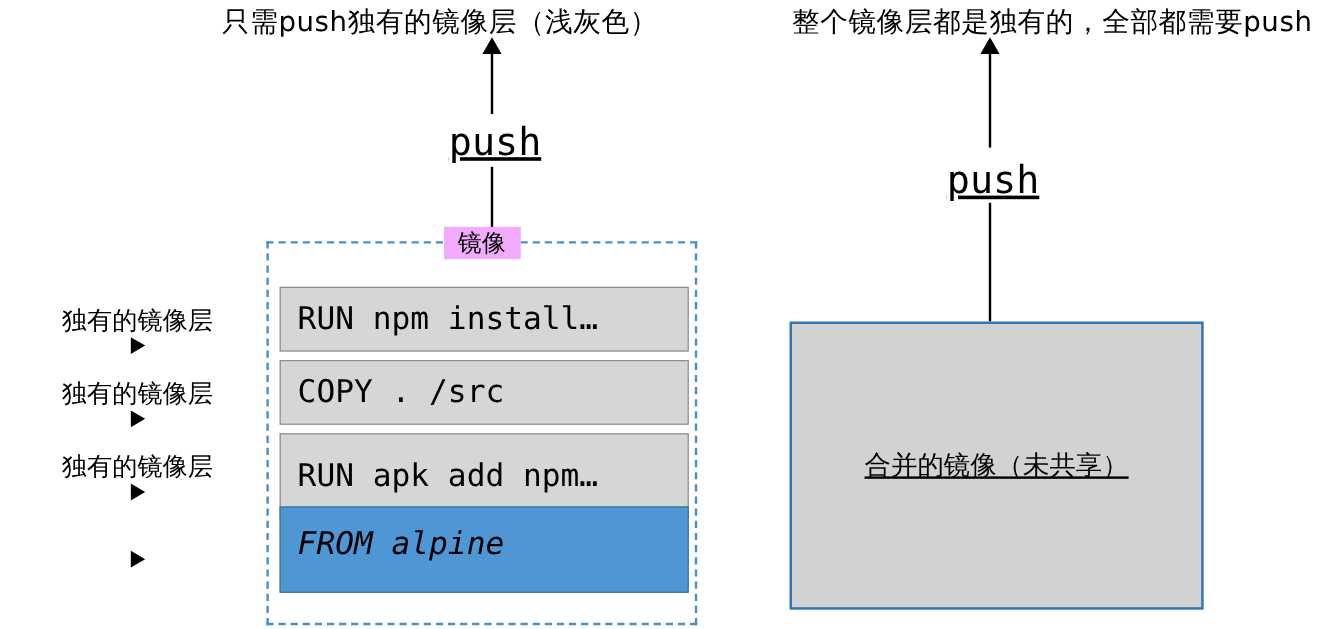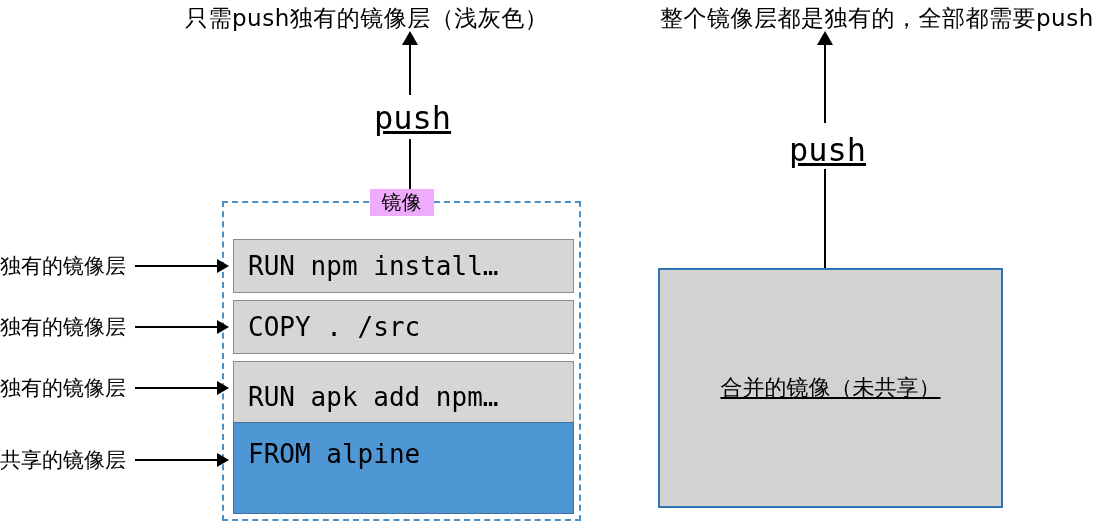--- a/index.html
+++ b/index.html
@@ -53,20 +53,21 @@
     width: 2px;
     background: var(--arrow-color, #000);
   }
 
   
   .side-row {
     display: flex;
     align-items: center;
     height: 26px;
     width: 229px;
+    flex-direction: column;
   }
   .side-row .side-label {
     font-size: 21px;
     white-space: nowrap;
   }
   .side-row .h-shaft {
     flex: 1;
     height: 2px;
     background: var(--arrow-color, #000);
     margin-left: 9px;
@@ -158,41 +159,40 @@
 
 <div class="abs layer gray" style="left:233px; top:239px; width:341px; height:54px;">
   <span>RUN npm install…</span>
 </div>
 <div class="abs layer gray" style="left:233px; top:300px; width:341px; height:54px;">
   <span>COPY . /src</span>
 </div>
 <div class="abs layer gray" style="left:233px; top:361px; width:341px; height:72px;">
   <span>RUN apk add npm…</span>
 </div>
-<div class="layer blue" style="left:233px; top:422px; width:341px; height:92px;">
+<div class="layer blue" style="left:233px; top:422px; width:341px; height:72px;font-style:italic;">
   <span>FROM alpine</span>
 </div>
 
 <div class="abs side-row" style="left:0px; top:253px;">
   <span class="side-label">独有的镜像层</span>
   <div class="h-shaft"></div>
   <div class="h-head"></div>
 </div>
 <div class="abs side-row" style="left:0px; top:314px;">
   <span class="side-label">独有的镜像层</span>
   <div class="h-shaft"></div>
   <div class="h-head"></div>
 </div>
 <div class="abs side-row" style="left:0px; top:375px;">
   <span class="side-label">独有的镜像层</span>
   <div class="h-shaft"></div>
   <div class="h-head"></div>
 </div>
 <div class="abs side-row" style="left:0px; top:447px;">
-  <span class="side-label">共享的镜像层</span>
   <div class="h-shaft"></div>
   <div class="h-head"></div>
 </div>
 
 <div class="abs title" style="left:620px; top:3px;margin-left:40px;">整个镜像层都是独有的，全部都需要push</div>
 
 <div class="abs arrow-up" style="left:816px; top:31px; height:92px;">
   <div class="head"></div>
   <div class="shaft"></div>
 </div>

